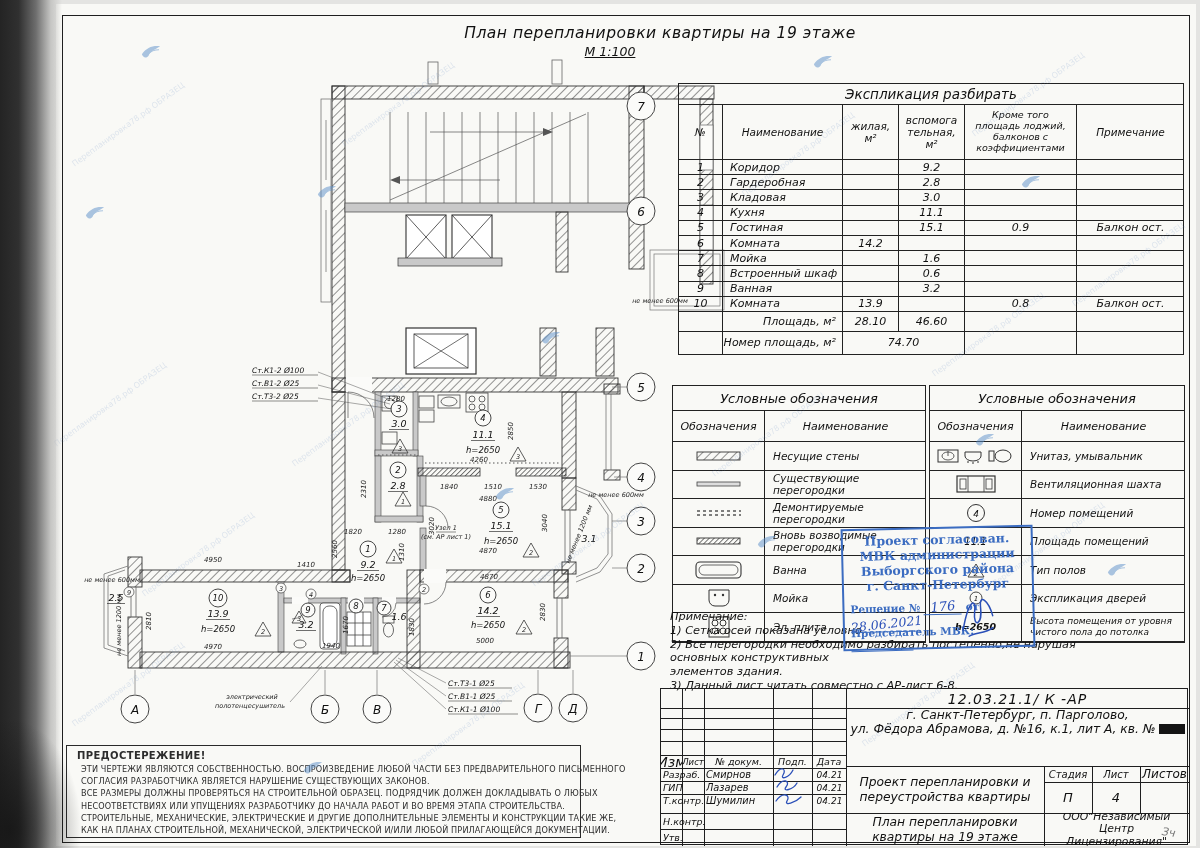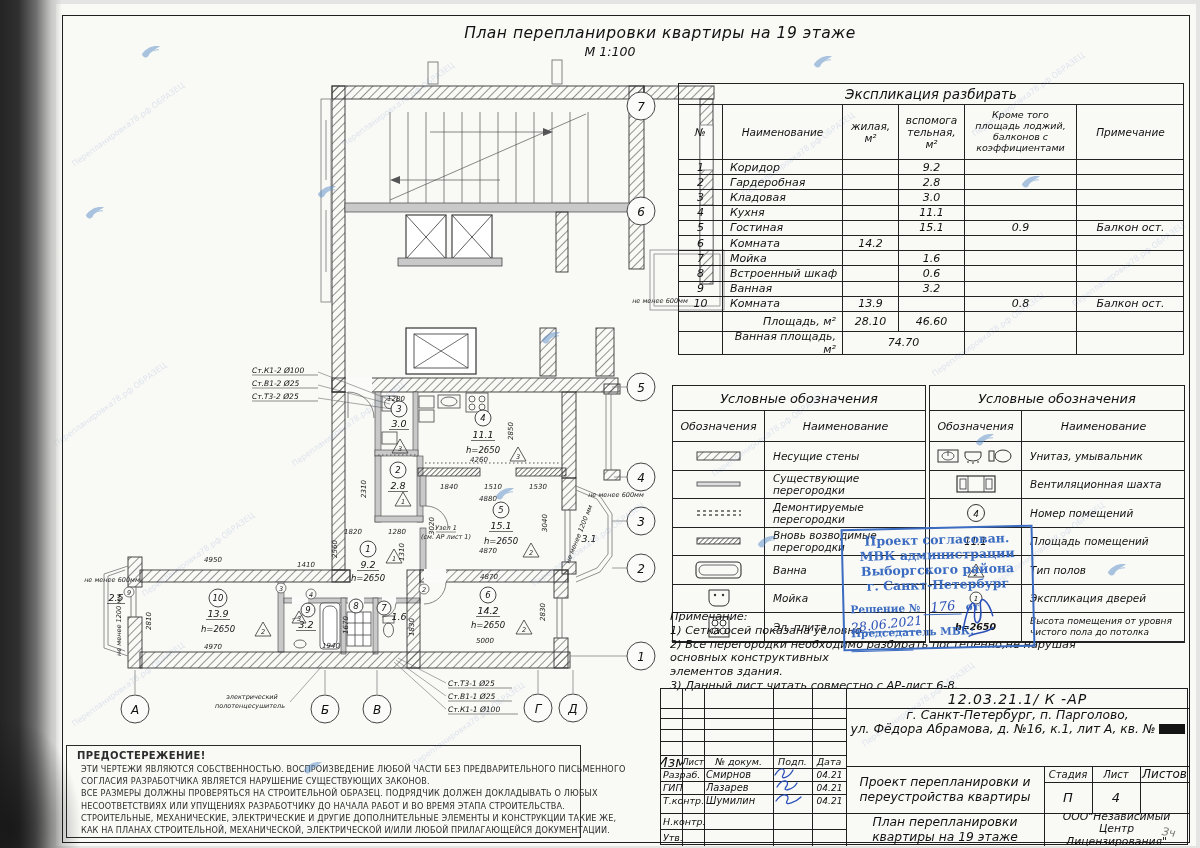--- a/index.html
+++ b/index.html
@@ -5,21 +5,21 @@
   html,body{margin:0;padding:0;}
   body{width:1200px;height:848px;position:relative;background:#e4e4e2;font-family:"DejaVu Sans",sans-serif;overflow:hidden;}
   .paper{position:absolute;left:56px;top:4px;right:4px;bottom:2px;background:#f9f9f6;}
   .frame{position:absolute;left:62px;top:15px;width:1128px;height:828px;border:1.6px solid #1f1f1f;box-sizing:border-box;background:transparent;z-index:1;}
   .scan-left{position:absolute;left:0;top:0;width:62px;height:848px;z-index:8;
     background:linear-gradient(90deg,#242424 0%,#303030 30%,#6e6e6e 58%,#c6c6c4 82%,rgba(249,249,246,0) 100%);}
   .scan-blob{position:absolute;left:-8px;bottom:-10px;width:90px;height:140px;z-index:8;
     background:radial-gradient(ellipse at 20% 80%, rgba(20,20,20,.8) 0%, rgba(20,20,20,0) 70%);}
   
   .sheet-title{position:absolute;left:400px;top:24px;width:520px;text-align:center;font-style:italic;font-size:15.5px;color:#111;letter-spacing:.5px;z-index:2;}
-  .sheet-scale{position:absolute;left:360px;top:44px;width:500px;text-align:center;font-style:italic;font-size:12.5px;color:#111;z-index:2;}
+  .sheet-scale{position:absolute;left:360px;top:44px;width:500px;text-align:center;font-style:italic;font-size:12.5px;color:#111;z-index:2;text-decoration:underline;}
   
   .gtable{position:absolute;display:grid;border:1.5px solid #222;box-sizing:border-box;background:transparent;color:#111;z-index:2;}
   .gtable .c{border-right:1px solid #222;border-bottom:1px solid #222;display:flex;align-items:center;justify-content:center;
     font-style:italic;overflow:hidden;box-sizing:border-box;text-align:center;}
   .gtable .c.last{border-right:none;}
   .gtable .c.bot{border-bottom:none;}
   .gtable .c.nameL{justify-content:flex-start;padding-left:7px;text-align:left;}
   .gtable .c.lblR{justify-content:flex-end;padding-right:6px;text-align:right;}
   .pre{white-space:pre-line;line-height:1.15;}
   
@@ -542,21 +542,21 @@
     <div class="c">0.8</div>
     <div class="c last">Балкон ост.</div>
 
   <div class="c"></div>
   <div class="c lblR">Площадь, м²</div>
   <div class="c">28.10</div>
   <div class="c">46.60</div>
   <div class="c"></div>
   <div class="c last"></div>
   <div class="c bot"></div>
-  <div class="c bot lblR">Ванная площадь, м²</div>
+  <div class="c bot lblR">Номер площадь, м²</div>
   <div class="c bot" style="grid-column:3/5">74.70</div>
   <div class="c bot"></div>
   <div class="c bot last"></div>
 </div>
 
 <div id="legendL" class="gtable legend">
   <div class="c title">Условные обозначения</div>
   <div class="c hd">Обозначения</div>
   <div class="c hd last">Наименование</div>
 

